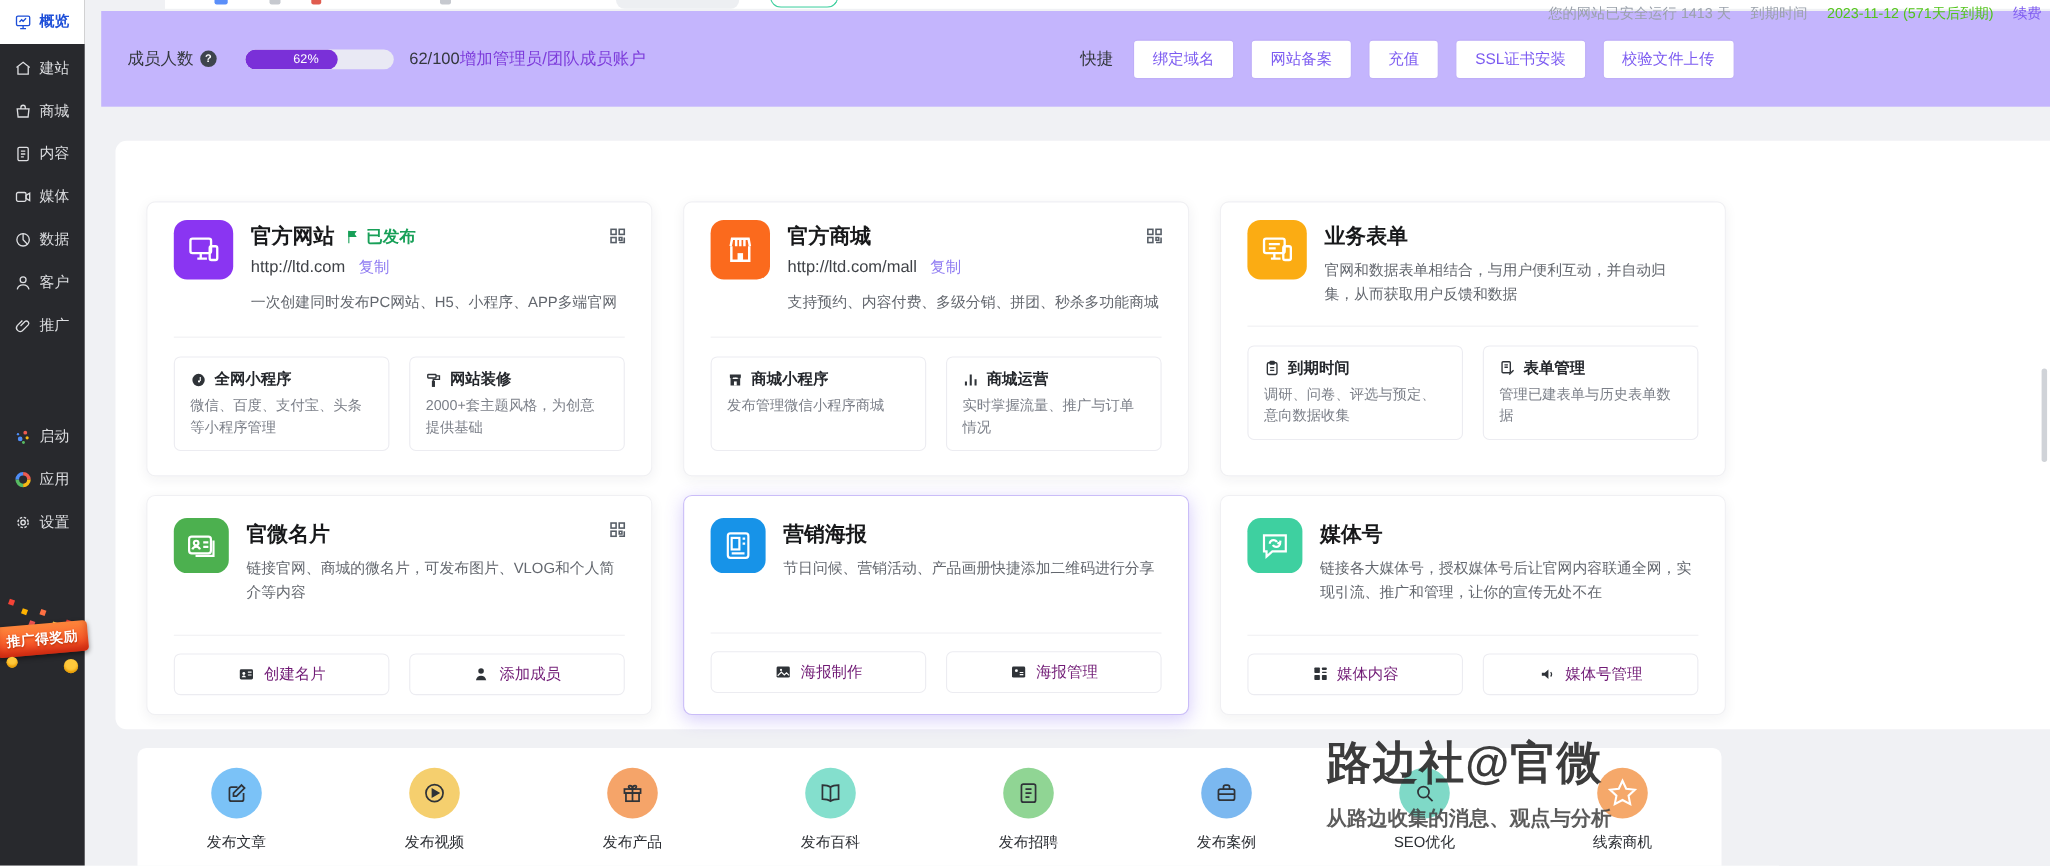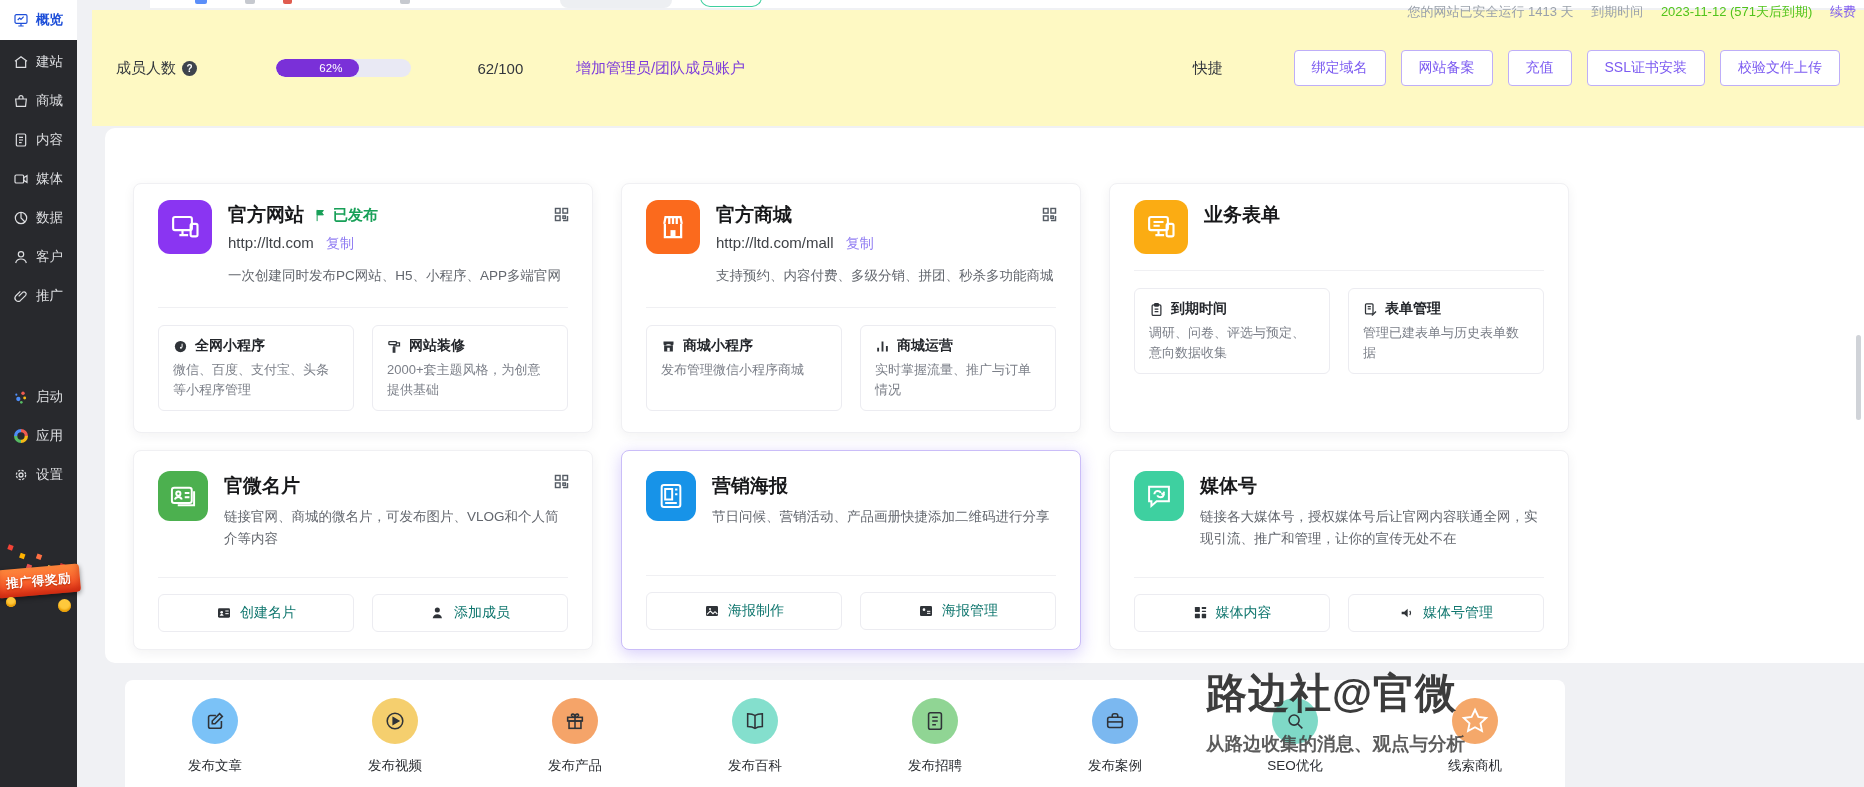--- a/index.html
+++ b/index.html
@@ -36,22 +36,22 @@
   .pill-gray { position:absolute; left:410px; top:0; width:112px; height:8px; background:#edeff2; border-radius:0 0 8px 8px; }
   .pill-teal { position:absolute; left:550px; top:-3px; width:62px; height:10px; background:#fff;
                border:1.5px solid #3ecf9e; border-radius:0 0 10px 10px; }
 
   .status-line { position:absolute; top:3px; right:8px; z-index:12; font-size:13px; color:#9aa1ab; white-space:nowrap; }
   .status-line .sp { margin-left:14px; }
   .status-green { color:#52c41a; }
   .status-renew { color:#7d5af0; cursor:pointer; }
 
   
-  .topbar { position:absolute; left:92px; right:0; top:10px; height:116px; background:#fef9c3;
-            display:flex; align-items:center; padding:0 24px;justify-content:space-between; }
+  .topbar { position:absolute; left:92px; right:0; top:10px; height:87px; background:#c4b5fd;
+            display:flex; align-items:center; padding:0 24px; }
   .mb-label { font-size:15px; color:#33373d; display:flex; align-items:center; gap:6px; }
   .help-dot { width:15px; height:15px; border-radius:50%; background:#3e444d; color:#fff; font-size:10px;
               font-weight:bold; display:flex; align-items:center; justify-content:center; cursor:pointer; }
   .progress { width:135px; height:18px; background:#e9e9f4; border-radius:10px; margin-left:26px; overflow:hidden; }
   .progress-fill { height:100%; background:#7a30d8; border-radius:10px; display:flex; align-items:center;
                    justify-content:flex-end; padding-right:17px; color:#fff; font-size:11.5px; }
   .mb-count { margin-left:14px; font-size:15px; color:#33373d; }
   .mb-link { font-size:15px; color:#7d3cdb; cursor:pointer; }
   .quick-label { margin-left:395px; font-size:15px; color:#33373d; }
   .quick-btns { display:flex; gap:15px; margin-left:18px; }
@@ -82,21 +82,21 @@
   .c-desc.inhead { margin-top:7px; }
   .qr { position:absolute; top:22px; right:22px; cursor:pointer; }
   .sep { border-top:1px solid #f0f0f3; margin-top:20px; }
   .subs { display:flex; gap:18px; margin-top:17px; }
   .sub { flex:1; border:1px solid #ececf1; border-radius:6px; padding:11px 14px; min-height:70px; cursor:pointer; }
   .s-title { display:flex; align-items:center; gap:7px; font-size:14px; font-weight:bold; color:#23262b; }
   .s-desc { margin-top:5px; font-size:13px; color:#7b7f88; line-height:1.5; }
   .btn-row { display:flex; gap:18px; margin-top:16px; }
   .cbtn { flex:1; height:38px; border:1px solid #ececf1; border-radius:6px; background:#fff;
           display:flex; align-items:center; justify-content:center; gap:8px;
-          font-size:14px; color:#0f766e; cursor:pointer; font-family:"Liberation Sans","DejaVu Sans",sans-serif; }
+          font-size:14px; color:#701a75; cursor:pointer; font-family:"Liberation Sans","DejaVu Sans",sans-serif; }
 
   
   .strip { position:absolute; left:125px; top:680px; width:1440px; height:135px; background:#fff;
            border-radius:8px; display:flex; padding-top:18px; }
   .qp-item { width:180px; text-align:center; cursor:pointer; }
   .qp-circle { width:46px; height:46px; border-radius:50%; margin:0 auto;
                display:flex; align-items:center; justify-content:center; }
   .qp-label { margin-top:13px; font-size:13.5px; color:#2b2e33; }
 
   
@@ -371,20 +371,21 @@
               <rect x="2.5" y="4" width="15" height="10.5" rx="1.5"></rect>
               <path d="M6 8h8M6 11h5"></path>
               <path d="M7.5 18.5h7M10 14.5v4"></path>
               <rect x="16.5" y="9.5" width="5.5" height="10" rx="1.3"></rect>
             </svg>
         </div>
         <div>
           <div class="c-title-row">
             <span class="c-title">业务表单</span>
           </div>
+          <div class="c-desc inhead" style="max-width:335px;">官网和数据表单相结合，与用户便利互动，并自动归集，从而获取用户反馈和数据</div>
         </div>
       </div>
       <div class="sep" style="margin-top:16px;"></div>
       <div class="subs">
         <div class="sub">
           <div class="s-title">
             <svg width="15" height="15" viewBox="0 0 24 24" fill="none" stroke="#2f3338" stroke-width="2">
                 <rect x="5" y="4.5" width="14" height="17" rx="2"></rect>
                 <rect x="9" y="2.5" width="6" height="4" rx="1" fill="#2f3338"></rect>
                 <path d="M9 11.5h6M9 15.5h6"></path>

